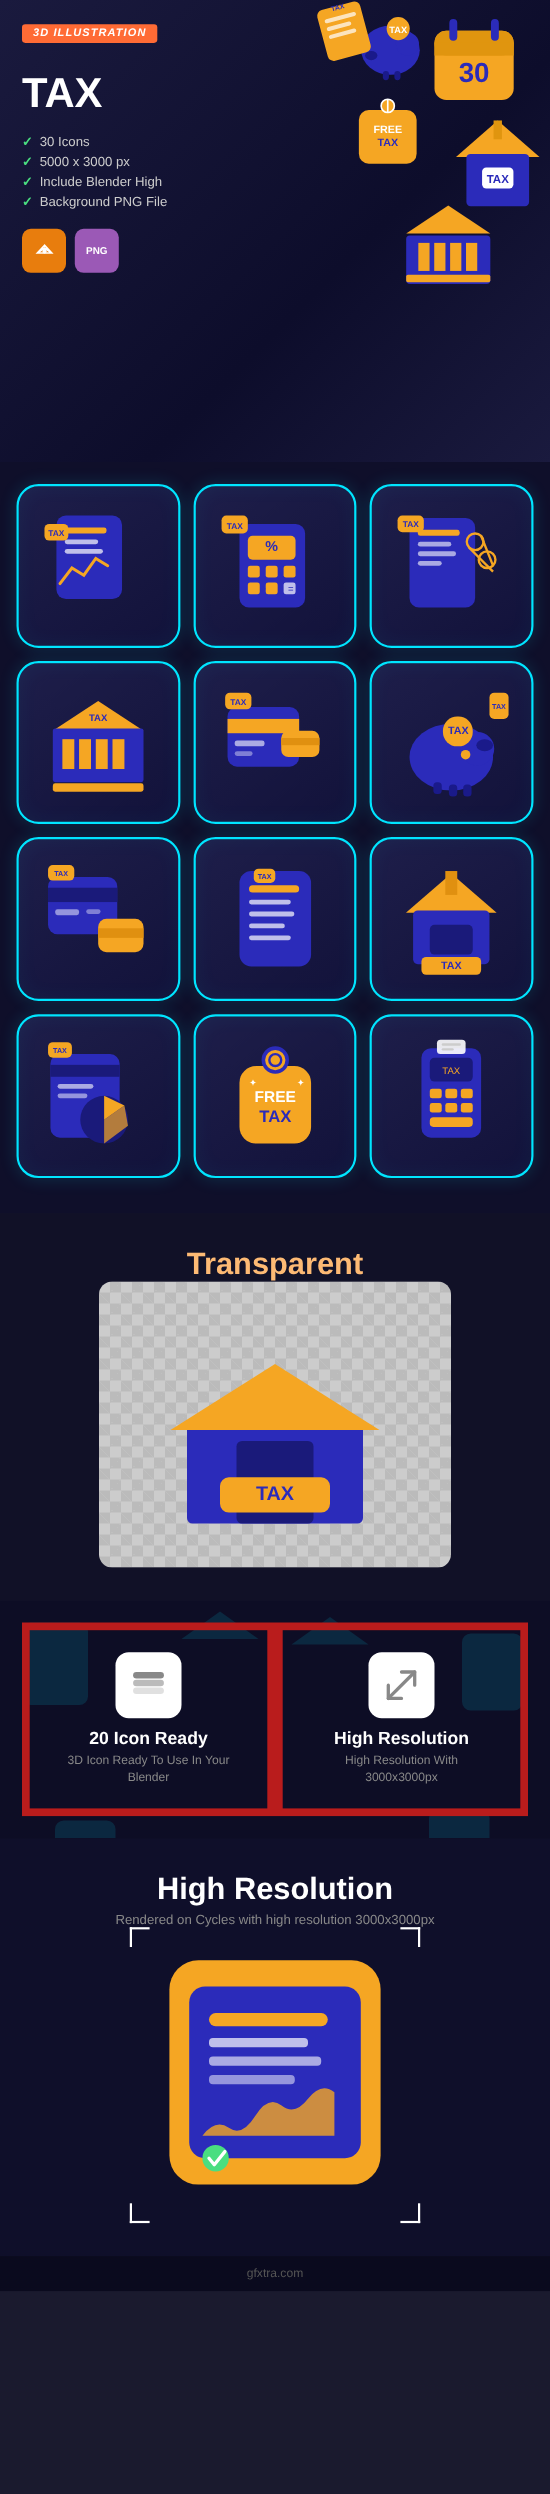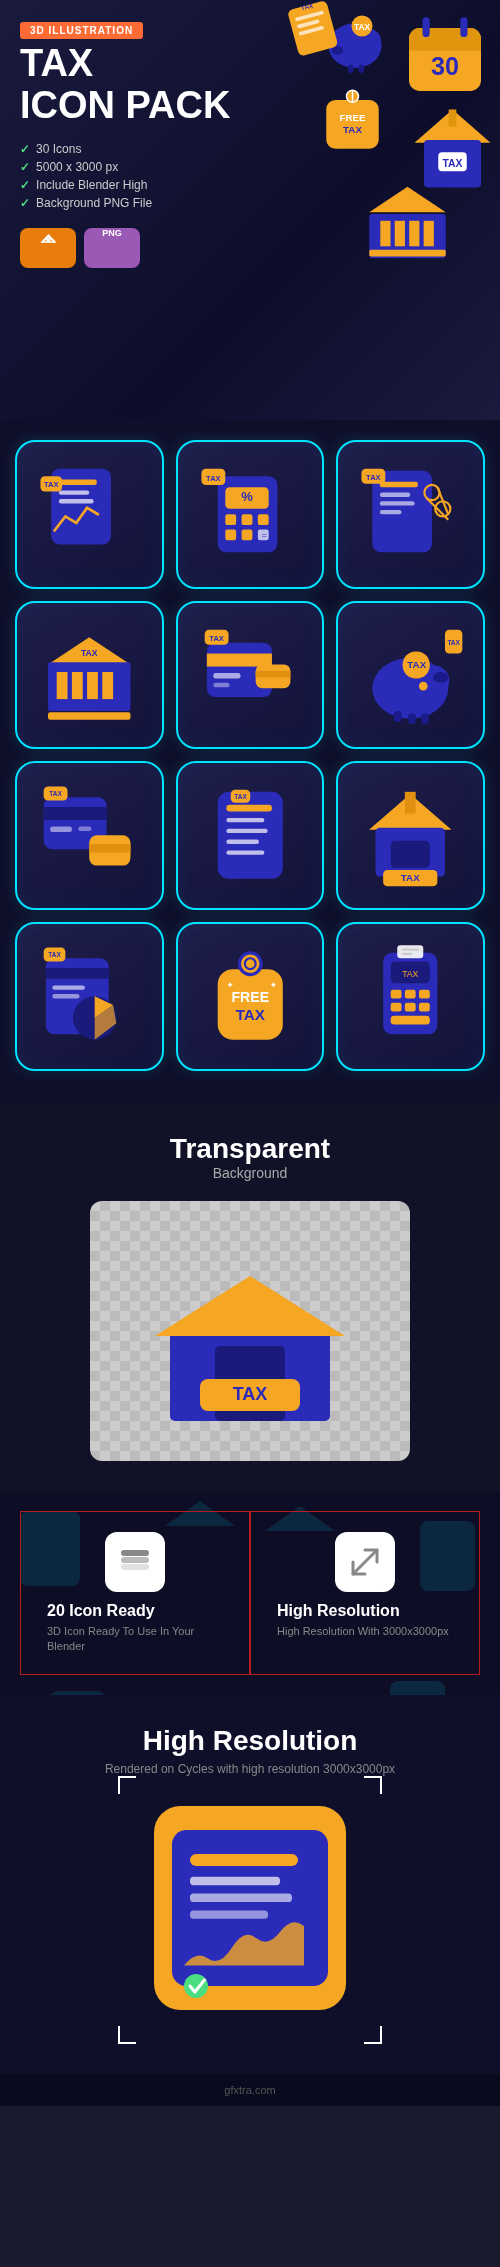--- a/index.html
+++ b/index.html
@@ -21,22 +21,23 @@
     }
 
     .badge-3d {
       background: #ff6b35;
       color: #fff;
       font-size: 10px;
       font-weight: bold;
       padding: 3px 10px;
       border-radius: 3px;
       display: inline-block;
-      margin-bottom: 4px;
+      margin-bottom: 26px;
       letter-spacing: 1px;
+      font-style: italic;
     }
 
     .hero-title {
       font-size: 38px;
       font-weight: 900;
       line-height: 1.1;
       margin-bottom: 15px;
       color: #ffffff;
     }
 
@@ -56,25 +57,25 @@
       color: #4ade80;
       font-weight: bold;
       font-size: 12px;
     }
 
     .software-badges {
       display: flex;
       gap: 8px;
     }
     .sw-badge {
-      width: 56px;
+      width: 40px;
       height: 40px;
       border-radius: 8px;
       display: flex;
-      align-items: flex-start;
+      align-items: center;
       justify-content: center;
       font-size: 10px;
       font-weight: bold;
       color: #fff;
     }
     .blender-badge { background: #e87d0d; }
     .png-badge { background: #9b59b6; }
 
     
     .section-bg {
@@ -109,21 +110,21 @@
 
     
     .transparent-section {
       background: #111127;
       padding: 30px 20px;
       text-align: center;
     }
     .transparent-section h2 {
       font-size: 28px;
       font-weight: 900;
-      color: #ffffff;
+      color: #fdba74;
     }
     .transparent-section p {
       color: #aaa;
       font-size: 14px;
       margin-bottom: 20px;
     }
 
     .transparent-preview {
       background: #d0d0d0;
       border-radius: 12px;
@@ -154,21 +155,22 @@
     .features-grid {
       display: grid;
       grid-template-columns: 1fr 1fr;
       gap: 0;
       position: relative;
       z-index: 2;
     }
 
     .feature-cell {
       padding: 20px 26px;
-      border: 1px solid #b91c1c;
+      text-align: center;
+      border: 7px solid #b91c1c;
     }
 
     .feature-icon-circle {
       width: 60px;
       height: 60px;
       border-radius: 12px;
       background: #fff;
       margin: 0 auto 10px;
       display: flex;
       align-items: center;
@@ -224,21 +226,20 @@
 
   </style>
 </head>
 <body>
 
 <section class="hero-section">
   <span class="badge-3d">3D ILLUSTRATION</span>
 
   <h1 class="hero-title">
     <span>TAX</span><br>
-    <span>ICON PACK</span>
   </h1>
 
   <ul class="features-list">
     <li>
       <span class="check-icon">✓</span>
       <span>30 Icons</span>
     </li>
     <li>
       <span class="check-icon">✓</span>
       <span>5000 x 3000 px</span>
@@ -261,21 +262,21 @@
       </svg>
     </div>
     <div class="sw-badge png-badge">
       <span style="font-size:9px; font-weight:900">PNG</span>
     </div>
   </div>
 
   
   <div class="hero-right-icons">
 
-    <div style="position:absolute; top:10px; right:20px; width:90px; height:90px;">
+    <div style="position:absolute; top:10px; right:34px; width:90px; height:90px;">
       <svg viewBox="0 0 100 100" width="90" height="90">
         <rect x="10" y="20" width="80" height="70" rx="12" fill="#f5a623"></rect>
         <rect x="10" y="20" width="80" height="25" rx="12" fill="#e0950f"></rect>
         <rect x="10" y="32" width="80" height="13" fill="#e0950f"></rect>
         <rect x="25" y="8" width="8" height="22" rx="4" fill="#2b2bba"></rect>
         <rect x="67" y="8" width="8" height="22" rx="4" fill="#2b2bba"></rect>
         <text x="50" y="72" text-anchor="middle" font-size="28" font-weight="900" fill="#2b2bba">30</text>
       </svg>
     </div>
 
@@ -520,21 +521,20 @@
         <rect x="42" y="10" width="10" height="2" rx="1" fill="#ccc"></rect>
         <text x="50" y="32" text-anchor="middle" font-size="8" fill="#f5a623">TAX</text>
       </svg>
     </div>
 
   </div>
 </section>
 
 <section class="transparent-section">
   <h2>Transparent</h2>
-  <p>Background</p>
 
   <div class="transparent-preview">
 
     <svg width="260" height="200" viewBox="0 0 260 200">
 
       <rect x="112" y="60" width="18" height="45" rx="3" fill="#444"></rect>
 
       <rect x="50" y="100" width="160" height="90" rx="5" fill="#2b2bba"></rect>
 
       <polygon points="35,105 130,45 225,105" fill="#f5a623"></polygon>

